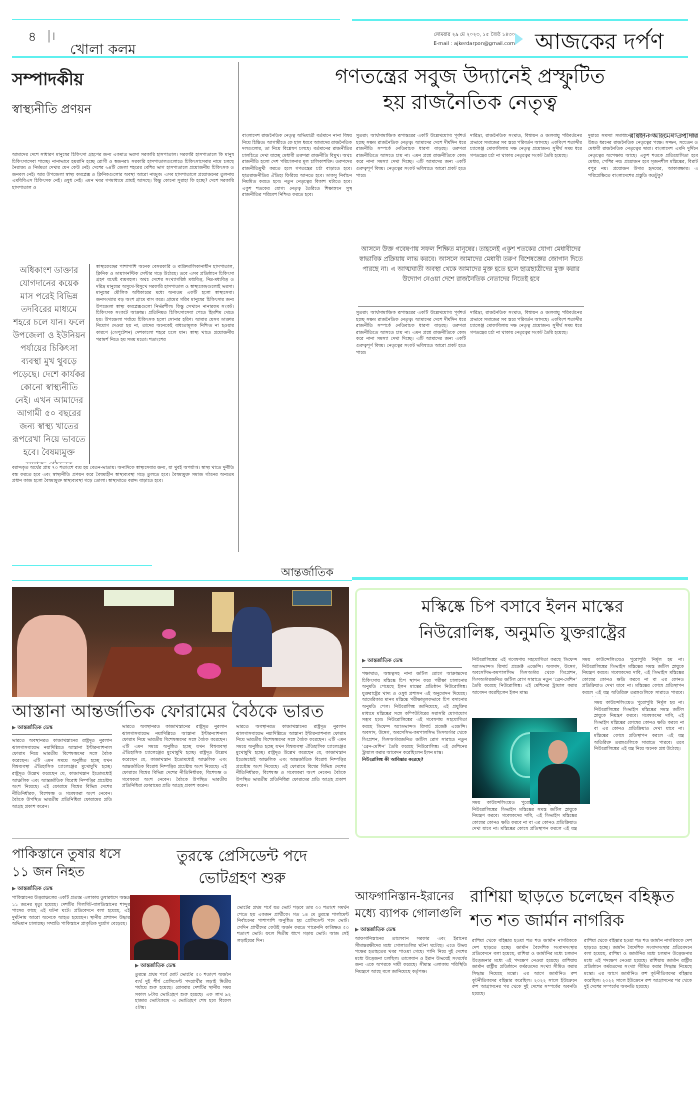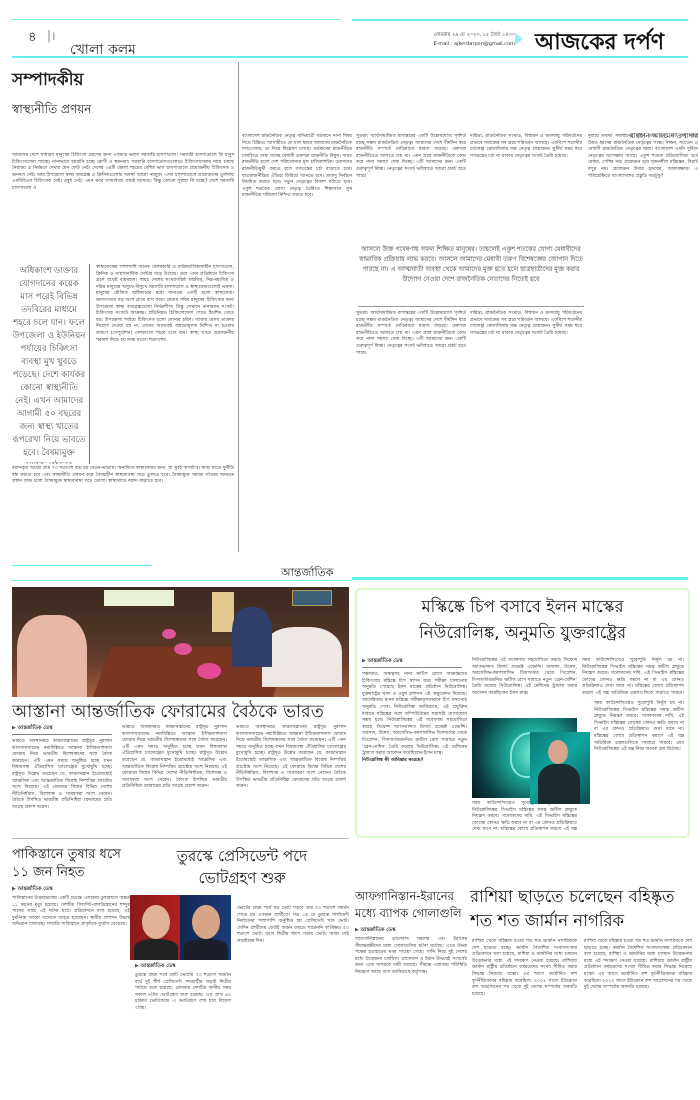--- a/index.html
+++ b/index.html
@@ -18,33 +18,35 @@
 
 <div class="hline" style="left:12px;top:19px;width:328px;height:1px"></div>
 <div class="hline" style="left:352px;top:19px;width:336px;height:2px"></div>
 <div class="abs" style="left:28px;top:27px;font-size:13px">৪</div>
 <div class="abs" style="left:47px;top:27px;font-size:12px;color:#888">|।</div>
 <div class="abs" style="left:70px;top:38px;font-size:14px">খোলা কলম</div>
 <div class="hline" style="left:12px;top:56px;width:676px;height:2px"></div>
 <div class="abs" style="left:395px;top:31px;font-size:5px;color:#333;width:120px;text-align:right">সোমবার ২৯ মে ২০২৩, ১৫ জৈষ্ঠ ১৪৩০</div>
 <div class="abs" style="left:395px;top:40px;font-size:5px;color:#333;width:120px;text-align:right">E-mail : ajkerdarpon@gmail.com</div>
 <div class="abs" style="left:515px;top:33px;width:0;height:0;border-top:6px solid transparent;border-bottom:6px solid transparent;border-left:8px solid #9eeaf7"></div>
-<div class="abs" style="left:535px;top:24px;font-size:22px;font-weight:bold;color:#111">আজকের দর্পণ</div>
+<div class="abs" style="left:535px;top:24px;font-size:22px;font-weight:normal;color:#111">আজকের দর্পণ</div>
 
 <div class="abs" style="left:12px;top:66px;font-size:17px;font-weight:bold">সম্পাদকীয়</div>
 <div class="abs" style="left:12px;top:98px;width:210px;font-size:12px;line-height:22px">
   <div>স্বাস্থ্যনীতি প্রণয়ন</div>
 </div>
 <div class="abs body-text" style="left:12px;top:152px;width:222px;height:112px">আমাদের দেশে সাধারণ মানুষের চিকিৎসা গ্রহণের জন্য একমাত্র ভরসা সরকারি হাসপাতাল। সরকারি হাসপাতালে কি মানুষ চিকিৎসাসেবা পাচ্ছে। নানাভাবে হয়রানি হচ্ছে রোগী ও স্বজনরা। সরকারি হাসপাতালগুলোতে চিকিৎসাসেবার নামে চলছে নৈরাজ্য ও নির্মমতা দেখার যেন কেউ নেই। দেশের ৬৪টি জেলা শহরের বেশির ভাগ হাসপাতালে প্রয়োজনীয় চিকিৎসক ও জনবল নেই। আর উপজেলা স্বাস্থ্য কমপ্লেক্স ও ক্লিনিকগুলোর অবস্থা আরো নাজুক। এসব হাসপাতালে প্রয়োজনের তুলনায় এমবিবিএস চিকিৎসক নেই। ওষুধ নেই। এমন খবর গণমাধ্যমে প্রায়ই আসছে। কিন্তু কোনো সুরাহা কি হচ্ছে? দেশে সরকারি হাসপাতাল ও</div>
 <div class="abs" style="left:12px;top:264px;width:78px;height:200px;font-size:8.5px;line-height:13px;color:#555;text-align:center;overflow:hidden;border-right:1px solid #777;padding-right:3px">অধিকাংশ ডাক্তার যোগদানের কয়েক মাস পরেই বিভিন্ন তদবিরের মাধ্যমে শহরে চলে যান। ফলে উপজেলা ও ইউনিয়ন পর্যায়ের চিকিৎসা ব্যবস্থা মুখ থুবড়ে পড়েছে। দেশে কার্যকর কোনো স্বাস্থ্যনীতি নেই। এখন আমাদের আগামী ৫০ বছরের জন্য স্বাস্থ্য খাতের রূপরেখা নিয়ে ভাবতে হবে। বৈষম্যমুক্ত সমাজ গঠনের অন্যতম প্রধান কাজ হলো বৈষম্যমুক্ত স্বাস্থ্যব্যবস্থা গড়ে তোলা</div>
 <div class="abs body-text" style="left:96px;top:264px;width:138px;height:200px">স্বাস্থ্যকেন্দ্রের পাশাপাশি অনেক বেসরকারি ও ব্যক্তিমালিকানাধীন হাসপাতাল, ক্লিনিক ও ডায়াগনস্টিক সেন্টার গড়ে উঠেছে। তবে এসব প্রতিষ্ঠানে চিকিৎসা গ্রহণ যথেষ্ট ব্যয়বহুল। অথচ দেশের সংখ্যাগরিষ্ঠ মধ্যবিত্ত, নিম্ন-মধ্যবিত্ত ও দরিদ্র মানুষের অসুখে-বিসুখে সরকারি হাসপাতাল ও স্বাস্থ্যকেন্দ্রগুলোই ভরসা। মানুষের মৌলিক অধিকারের মধ্যে অন্যতম একটি হলো স্বাস্থ্যসেবা। জনসংখ্যার বড় অংশ গ্রামে বাস করে। গ্রামের গরিব মানুষের চিকিৎসার জন্য উপজেলা স্বাস্থ্য কমপ্লেক্সগুলো নির্ভরশীল। কিন্তু সেখানে নানারকম সংকট। চিকিৎসক সংকটে আক্রান্ত। প্রতিনিয়ত চিকিৎসাসেবা পেতে হিমশিম খেতে হয়। উপজেলা পর্যায়ে চিকিৎসক হলো সোনার হরিণ। আবার যেসব ডাক্তার নিয়োগ দেওয়া হয় না, তাদের অনেকেই বাধ্যতামূলক নিশ্চিত না হওয়ার কারণে (ডেপুটেশন) দেশকালো শহরে চলে যান। স্বাস্থ্য খাতে প্রয়োজনীয় পরামর্শ নিতে হয় সময় মতো। শতাংশের</div>
 <div class="abs body-text" style="left:12px;top:465px;width:222px;height:85px">বরাদ্দকৃত অর্থের প্রায় ৭০ শতাংশে ব্যয় হয় বেতন-ভাতায়। অন্যদিকে স্বাস্থ্যসেবার জন্য, যা খুবই অপর্যাপ্ত। স্বাস্থ্য খাতে দুর্নীতি বন্ধ করতে হবে এবং স্বাস্থ্যনীতি প্রণয়ন করে বৈষম্যহীন স্বাস্থ্যব্যবস্থা গড়ে তুলতে হবে। বৈষম্যমুক্ত সমাজ গঠনের অন্যতম প্রধান কাজ হলো বৈষম্যমুক্ত স্বাস্থ্যব্যবস্থা গড়ে তোলা। স্বাস্থ্যখাতে বরাদ্দ বাড়াতে হবে।</div>
 <div class="vrule" style="left:238px;top:62px;height:490px"></div>
 
 <div class="abs headline" style="left:242px;top:63px;width:456px;font-size:20px;line-height:26px">
+  <div>গণতন্ত্রের সবুজ উদ্যানেই প্রস্ফুটিত</div>
+  <div>হয় রাজনৈতিক নেতৃত্ব</div>
 </div>
 <div class="abs" style="left:242px;top:130px;width:456px;text-align:right;font-size:7px;color:#222">রায়হান আহমেদ তপাদার</div>
 <div class="abs body-text" style="left:242px;top:133px;width:110px;height:418px">বাংলাদেশ রাজনৈতিক নেতৃত্ব অভিযাত্রী বর্তমানে নানা বিষয় নিয়ে চিন্তিত। আগামীতে কে হাল ধরবে আমাদের রাজনৈতিক দলগুলোর, তা নিয়ে বিশ্লেষণ চলছে। বর্তমানের রাজনীতির চালচিত্রে দেখা যাচ্ছে মেধাবী তরুণরা রাজনীতি বিমুখ। অথচ রাজনীতি হলো দেশ পরিচালনার মূল চালিকাশক্তি। তরুণদের রাজনীতিমুখী করতে হলে গণতন্ত্রের চর্চা বাড়াতে হবে। ছাত্ররাজনীতির ঐতিহ্য ফিরিয়ে আনতে হবে। ডাকসু নির্বাচন নিয়মিত করতে হবে। নতুন নেতৃত্বের বিকাশ ঘটাতে হবে। একুশ শতকের যোগ্য নেতৃত্ব তৈরিতে শিক্ষাঙ্গনে সুস্থ রাজনীতির পরিবেশ নিশ্চিত করতে হবে।</div>
 <div class="abs body-text" style="left:356px;top:133px;width:110px;height:110px">সুতরাং আর্থসামাজিক রূপান্তরের একটি উল্লেখযোগ্য পূর্বশর্ত হচ্ছে সক্ষম রাজনৈতিক নেতৃত্ব। আমাদের দেশে দীর্ঘদিন ধরে রাজনীতি সম্পর্কে নেতিবাচক ধারণা বাড়ছে। তরুণরা রাজনীতিতে আসতে চায় না। এমন প্রশ্নে রাজনীতিকে কেন্দ্র করে নানা সমস্যা দেখা দিচ্ছে। এটি আমাদের জন্য একটি গুরুত্বপূর্ণ বিষয়। নেতৃত্বের সংকট ভবিষ্যতে আরো প্রকট হতে পারে।</div>
 <div class="abs body-text" style="left:470px;top:133px;width:112px;height:110px">দারিদ্র্য, রাজনৈতিক সংঘাত, বিশ্বায়ন ও জলবায়ু পরিবর্তনের প্রভাবে সমাজের সব স্তরে পরিবর্তন আসছে। একবিংশ শতাব্দীর চ্যালেঞ্জ মোকাবিলায় দক্ষ নেতৃত্ব প্রয়োজন। সুদীর্ঘ সময় ধরে গণতন্ত্রের চর্চা না থাকায় নেতৃত্বের সংকট তৈরি হয়েছে।</div>
 <div class="abs body-text" style="left:588px;top:133px;width:110px;height:418px">দুয়ারে সমস্যা সমাধানের কঠিন কাজ এবং এটি শুধু সম্ভব উন্নত ধরনের রাজনৈতিক নেতৃত্বের পক্ষে। সজ্জন, সচেতন ও মেধাবী রাজনৈতিক নেতৃত্বের দ্বারা। বাংলাদেশ এমনি দুর্দিনে নেতৃত্বের অপেক্ষায় আছে। একুশ শতকে প্রতিযোগিতা হবে মেধার, পেশির নয়। প্রয়োজন হবে সৃজনশীল মস্তিষ্কের, বিরাট বপুর নয়। প্রয়োজন উদার হৃদয়ের, আকাঙ্ক্ষার। এ পরিপ্রেক্ষিতে বাংলাদেশের প্রস্তুতি কতটুকু?</div>
 <div class="abs" style="left:358px;top:244px;width:226px;height:60px;font-size:6.4px;line-height:10px;color:#444;text-align:center;overflow:hidden">আসলে উক্ত গবেষণায় সফল শিক্ষিত মানুষের। তাহলেই একুশ শতকের যোগ্য মেধাবীদের স্বাভাবিক প্রক্রিয়ায় লাভ করবে। আসলে আমাদের মেধাবী তরুণ বিশেষজ্ঞের জোগান দিতে পারছে না। এ আত্মঘাতী অবস্থা থেকে আমাদের মুক্ত হতে হলে ছাত্রছাত্রীদের মুক্ত করার উদ্যোগ নেওয়া দেশে রাজনৈতিক নেতাদের নিতেই হবে</div>
 <div class="abs" style="left:358px;top:306px;width:226px;height:1px;background:#999"></div>
 <div class="abs body-text" style="left:356px;top:310px;width:110px;height:242px">সুতরাং আর্থসামাজিক রূপান্তরের একটি উল্লেখযোগ্য পূর্বশর্ত হচ্ছে সক্ষম রাজনৈতিক নেতৃত্ব। আমাদের দেশে দীর্ঘদিন ধরে রাজনীতি সম্পর্কে নেতিবাচক ধারণা বাড়ছে। তরুণরা রাজনীতিতে আসতে চায় না। এমন প্রশ্নে রাজনীতিকে কেন্দ্র করে নানা সমস্যা দেখা দিচ্ছে। এটি আমাদের জন্য একটি গুরুত্বপূর্ণ বিষয়। নেতৃত্বের সংকট ভবিষ্যতে আরো প্রকট হতে পারে।</div>
 <div class="abs body-text" style="left:470px;top:310px;width:112px;height:242px">দারিদ্র্য, রাজনৈতিক সংঘাত, বিশ্বায়ন ও জলবায়ু পরিবর্তনের প্রভাবে সমাজের সব স্তরে পরিবর্তন আসছে। একবিংশ শতাব্দীর চ্যালেঞ্জ মোকাবিলায় দক্ষ নেতৃত্ব প্রয়োজন। সুদীর্ঘ সময় ধরে গণতন্ত্রের চর্চা না থাকায় নেতৃত্বের সংকট তৈরি হয়েছে।</div>

